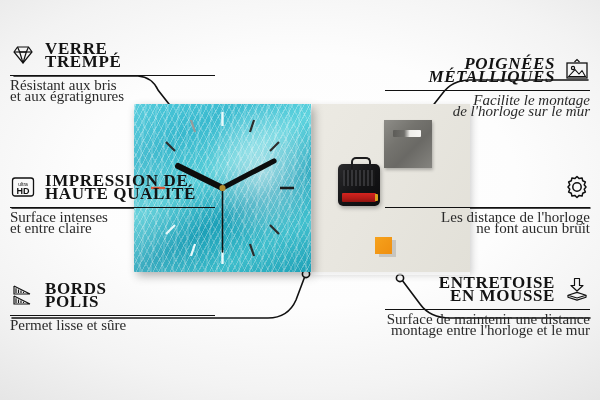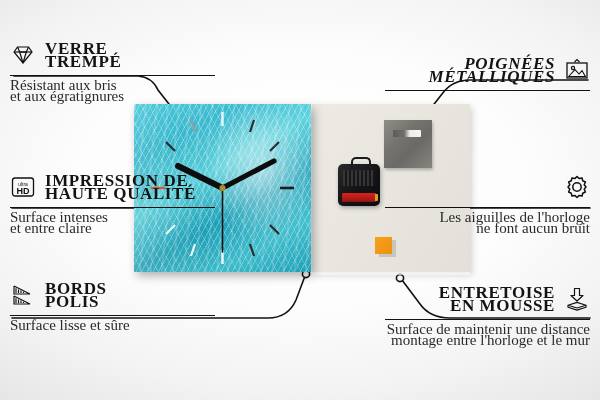--- a/index.html
+++ b/index.html
@@ -359,62 +359,66 @@
           <path d="M6 16.2 L6 21 M8.5 17.4 L8.5 21 M11 18.6 L11 21 M13.5 19.8 L13.5 21"></path>
         </svg>
       </span>
       <span class="feat-title">
         <span>BORDS</span><br>
         <span>POLIS</span>
       </span>
     </div>
     <div class="rule"></div>
     <div class="feat-sub">
-      <span>Surface lisse et sûre</span>
+      <span>Permet lisse et sûre</span>
     </div>
   </div>
 
   <div class="feature right" style="top:53px;font-style:italic;">
     <div class="feat-head">
       <span class="icon-box">
         <svg width="26" height="26" viewBox="0 0 26 26" fill="none" stroke="#111" stroke-width="1.2">
           <path d="M10.5 5 L13 2.6 L15.5 5"></path>
           <rect x="3" y="6" width="20" height="15" stroke="#111" stroke-width="1.3"></rect>
           <circle cx="9" cy="11" r="1.6"></circle>
           <path d="M4.6 19.5 L11 12.6 L15 17 L18 13.6 L21.4 19.5 Z" stroke-width="1.1"></path>
         </svg>
       </span>
       <span class="feat-title">
         <span>POIGNÉES</span><br>
         <span>MÉTALLIQUES</span>
       </span>
     </div>
     <div class="rule"></div>
+    <div class="feat-sub">
+      <span>Facilite le montage</span><br>
+      <span>de l'horloge sur le mur</span>
+    </div>
   </div>
 
   <div class="feature right" style="top:170px;">
     <div class="feat-head">
       <span class="icon-box">
         <svg width="26" height="26" viewBox="0 0 26 26" fill="none" stroke="#111" stroke-width="1.5">
           <path d="M13 2.5 L15.2 4.6 L18.1 3.9 L18.7 6.8 L21.4 8 L20.2 10.7 L22 13 L20.2 15.3
                    L21.4 18 L18.7 19.2 L18.1 22.1 L15.2 21.4 L13 23.5 L10.8 21.4 L7.9 22.1
                    L7.3 19.2 L4.6 18 L5.8 15.3 L4 13 L5.8 10.7 L4.6 8 L7.3 6.8 L7.9 3.9
                    L10.8 4.6 Z" stroke-linejoin="round"></path>
           <circle cx="13" cy="13" r="4.2"></circle>
         </svg>
       </span>
     </div>
     <div class="rule"></div>
     <div class="feat-sub">
-      <span>Les aiguilles de l'horloge</span><br>
+      <span>Les distance de l'horloge</span><br>
       <span>ne font aucun bruit</span>
     </div>
   </div>
 
-  <div class="feature right" style="top:272px;margin-top:10px;">
+  <div class="feature right" style="top:272px;">
     <div class="feat-head">
       <span class="icon-box">
         <svg width="26" height="26" viewBox="0 0 26 26" fill="none" stroke="#111" stroke-width="1.2">
           <path d="M10.5 2.5 H15.5 V9.5 H19 L13 15 L7 9.5 H10.5 Z" stroke-linejoin="round"></path>
           <path d="M13 16.4 L22 19.2 L13 22 L4 19.2 Z" stroke-linejoin="round"></path>
           <path d="M4 19.2 V21.3 L13 24.1 L22 21.3 V19.2" stroke-linejoin="round"></path>
         </svg>
       </span>
       <span class="feat-title">
         <span>ENTRETOISE</span><br>

